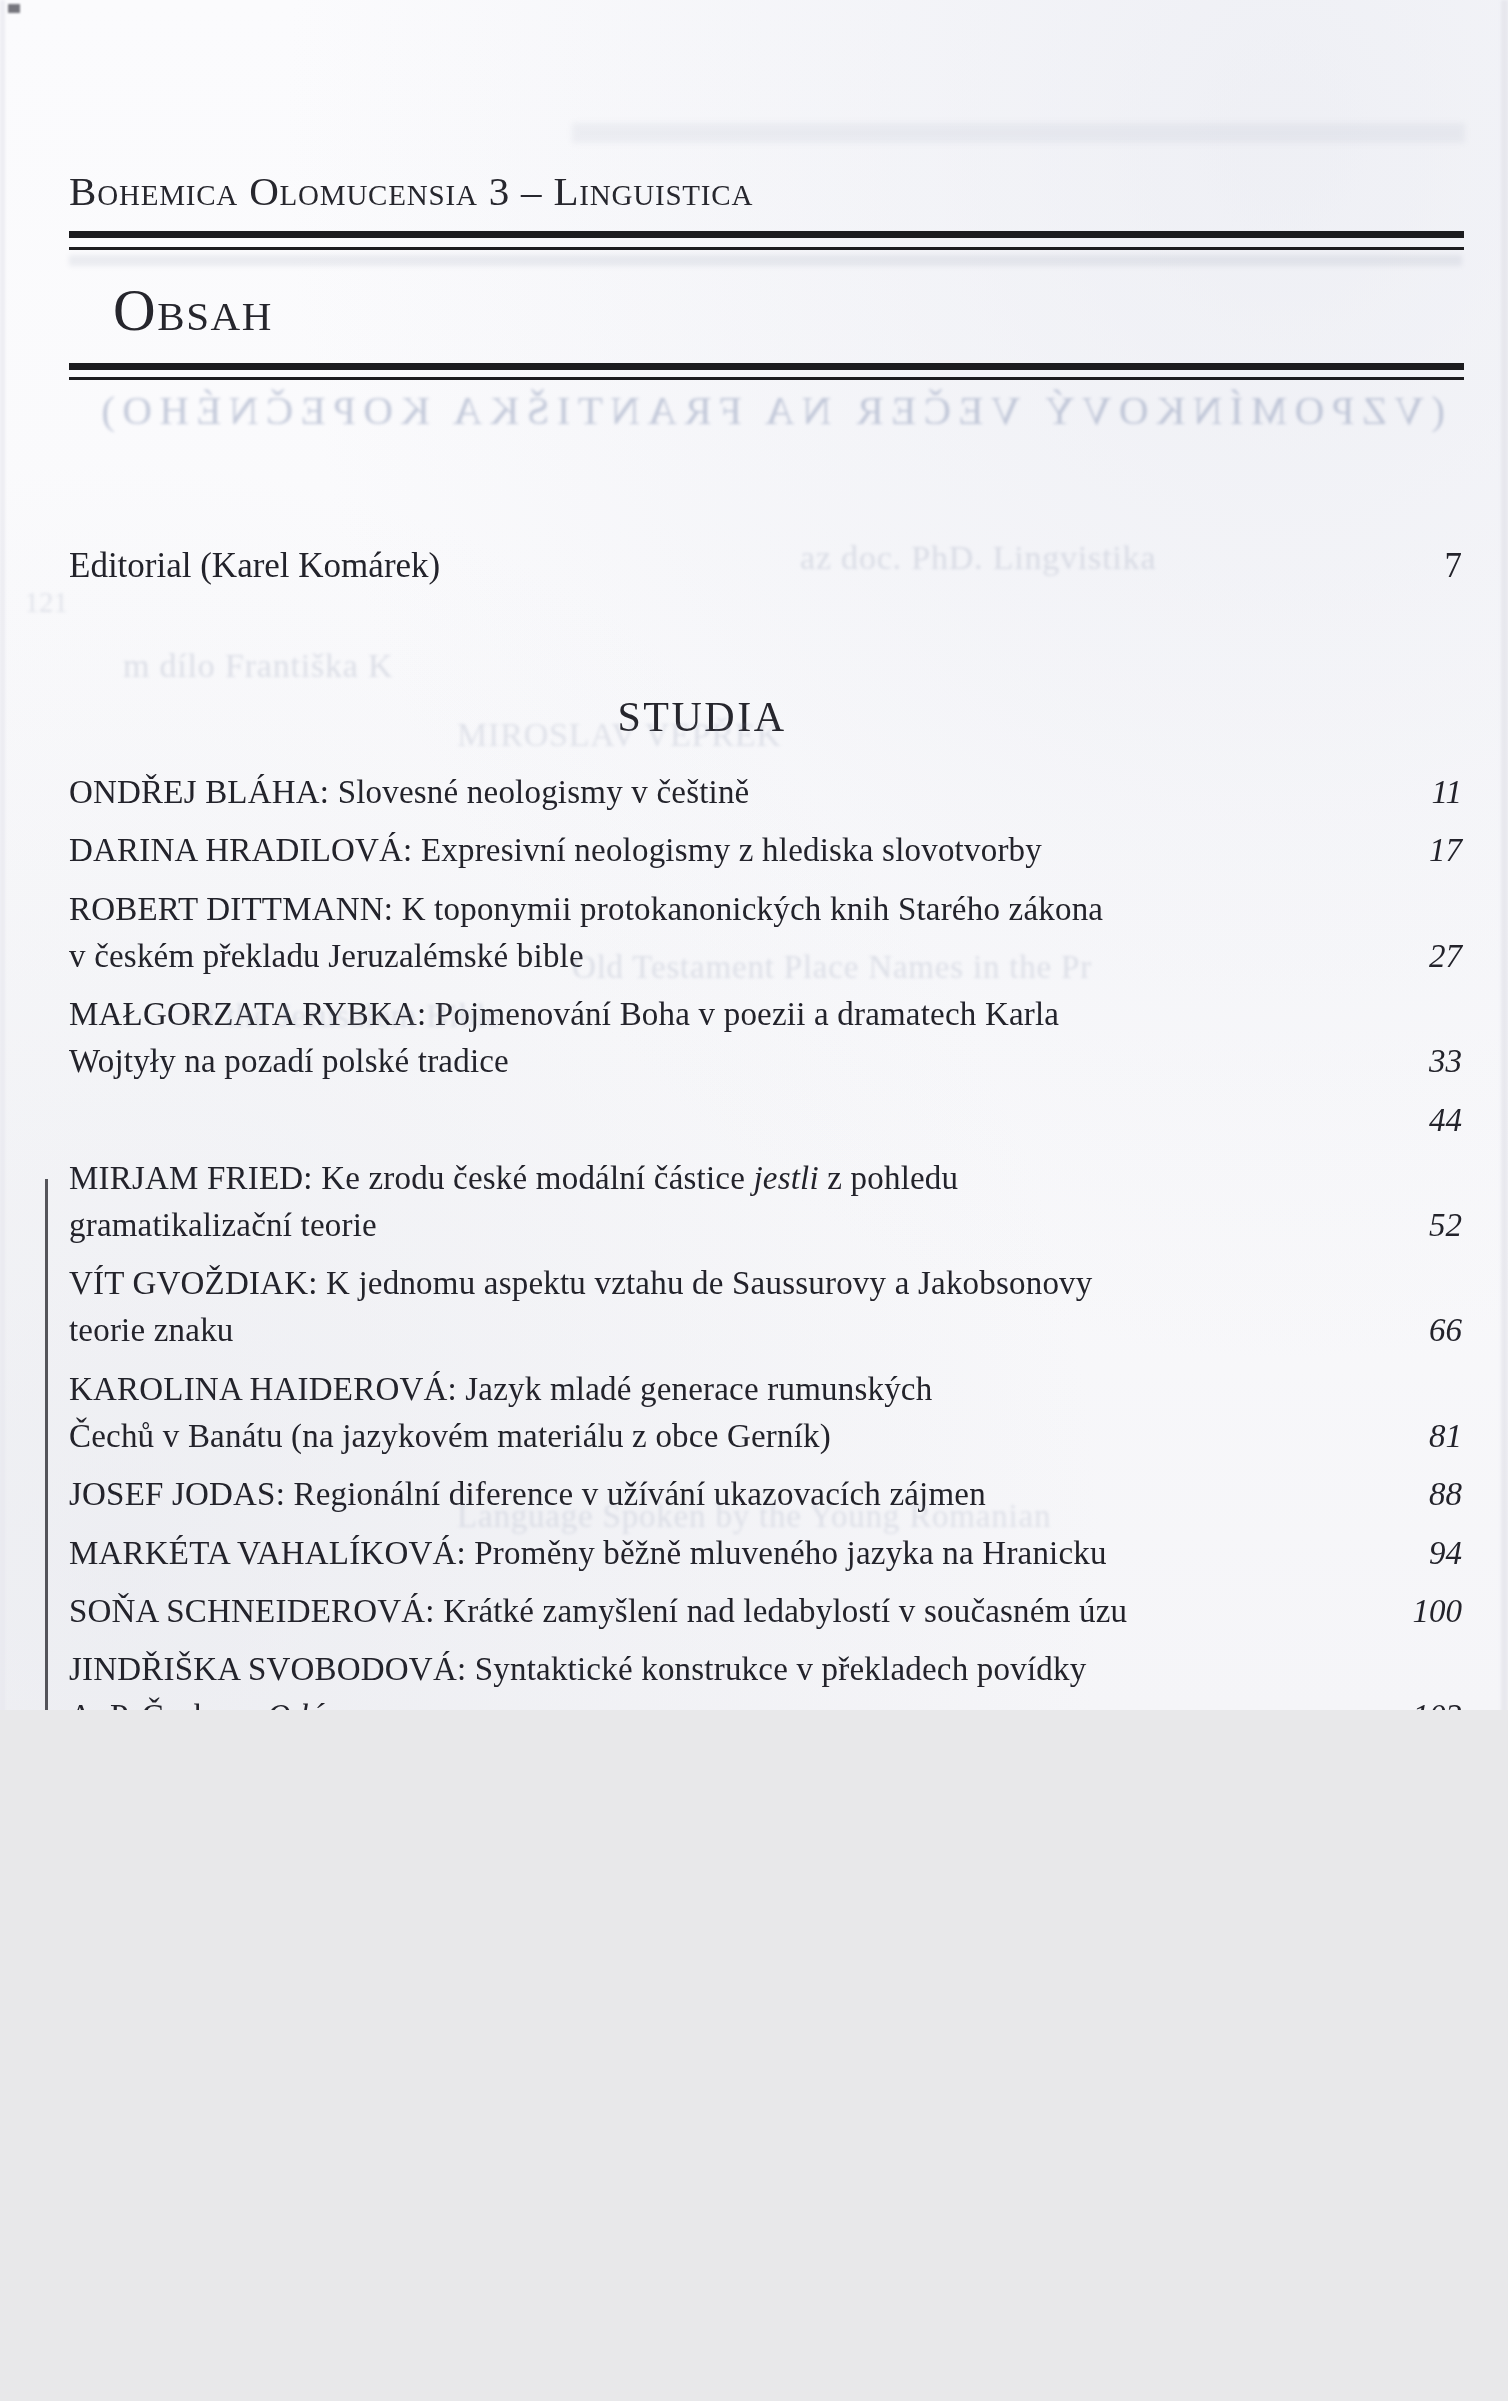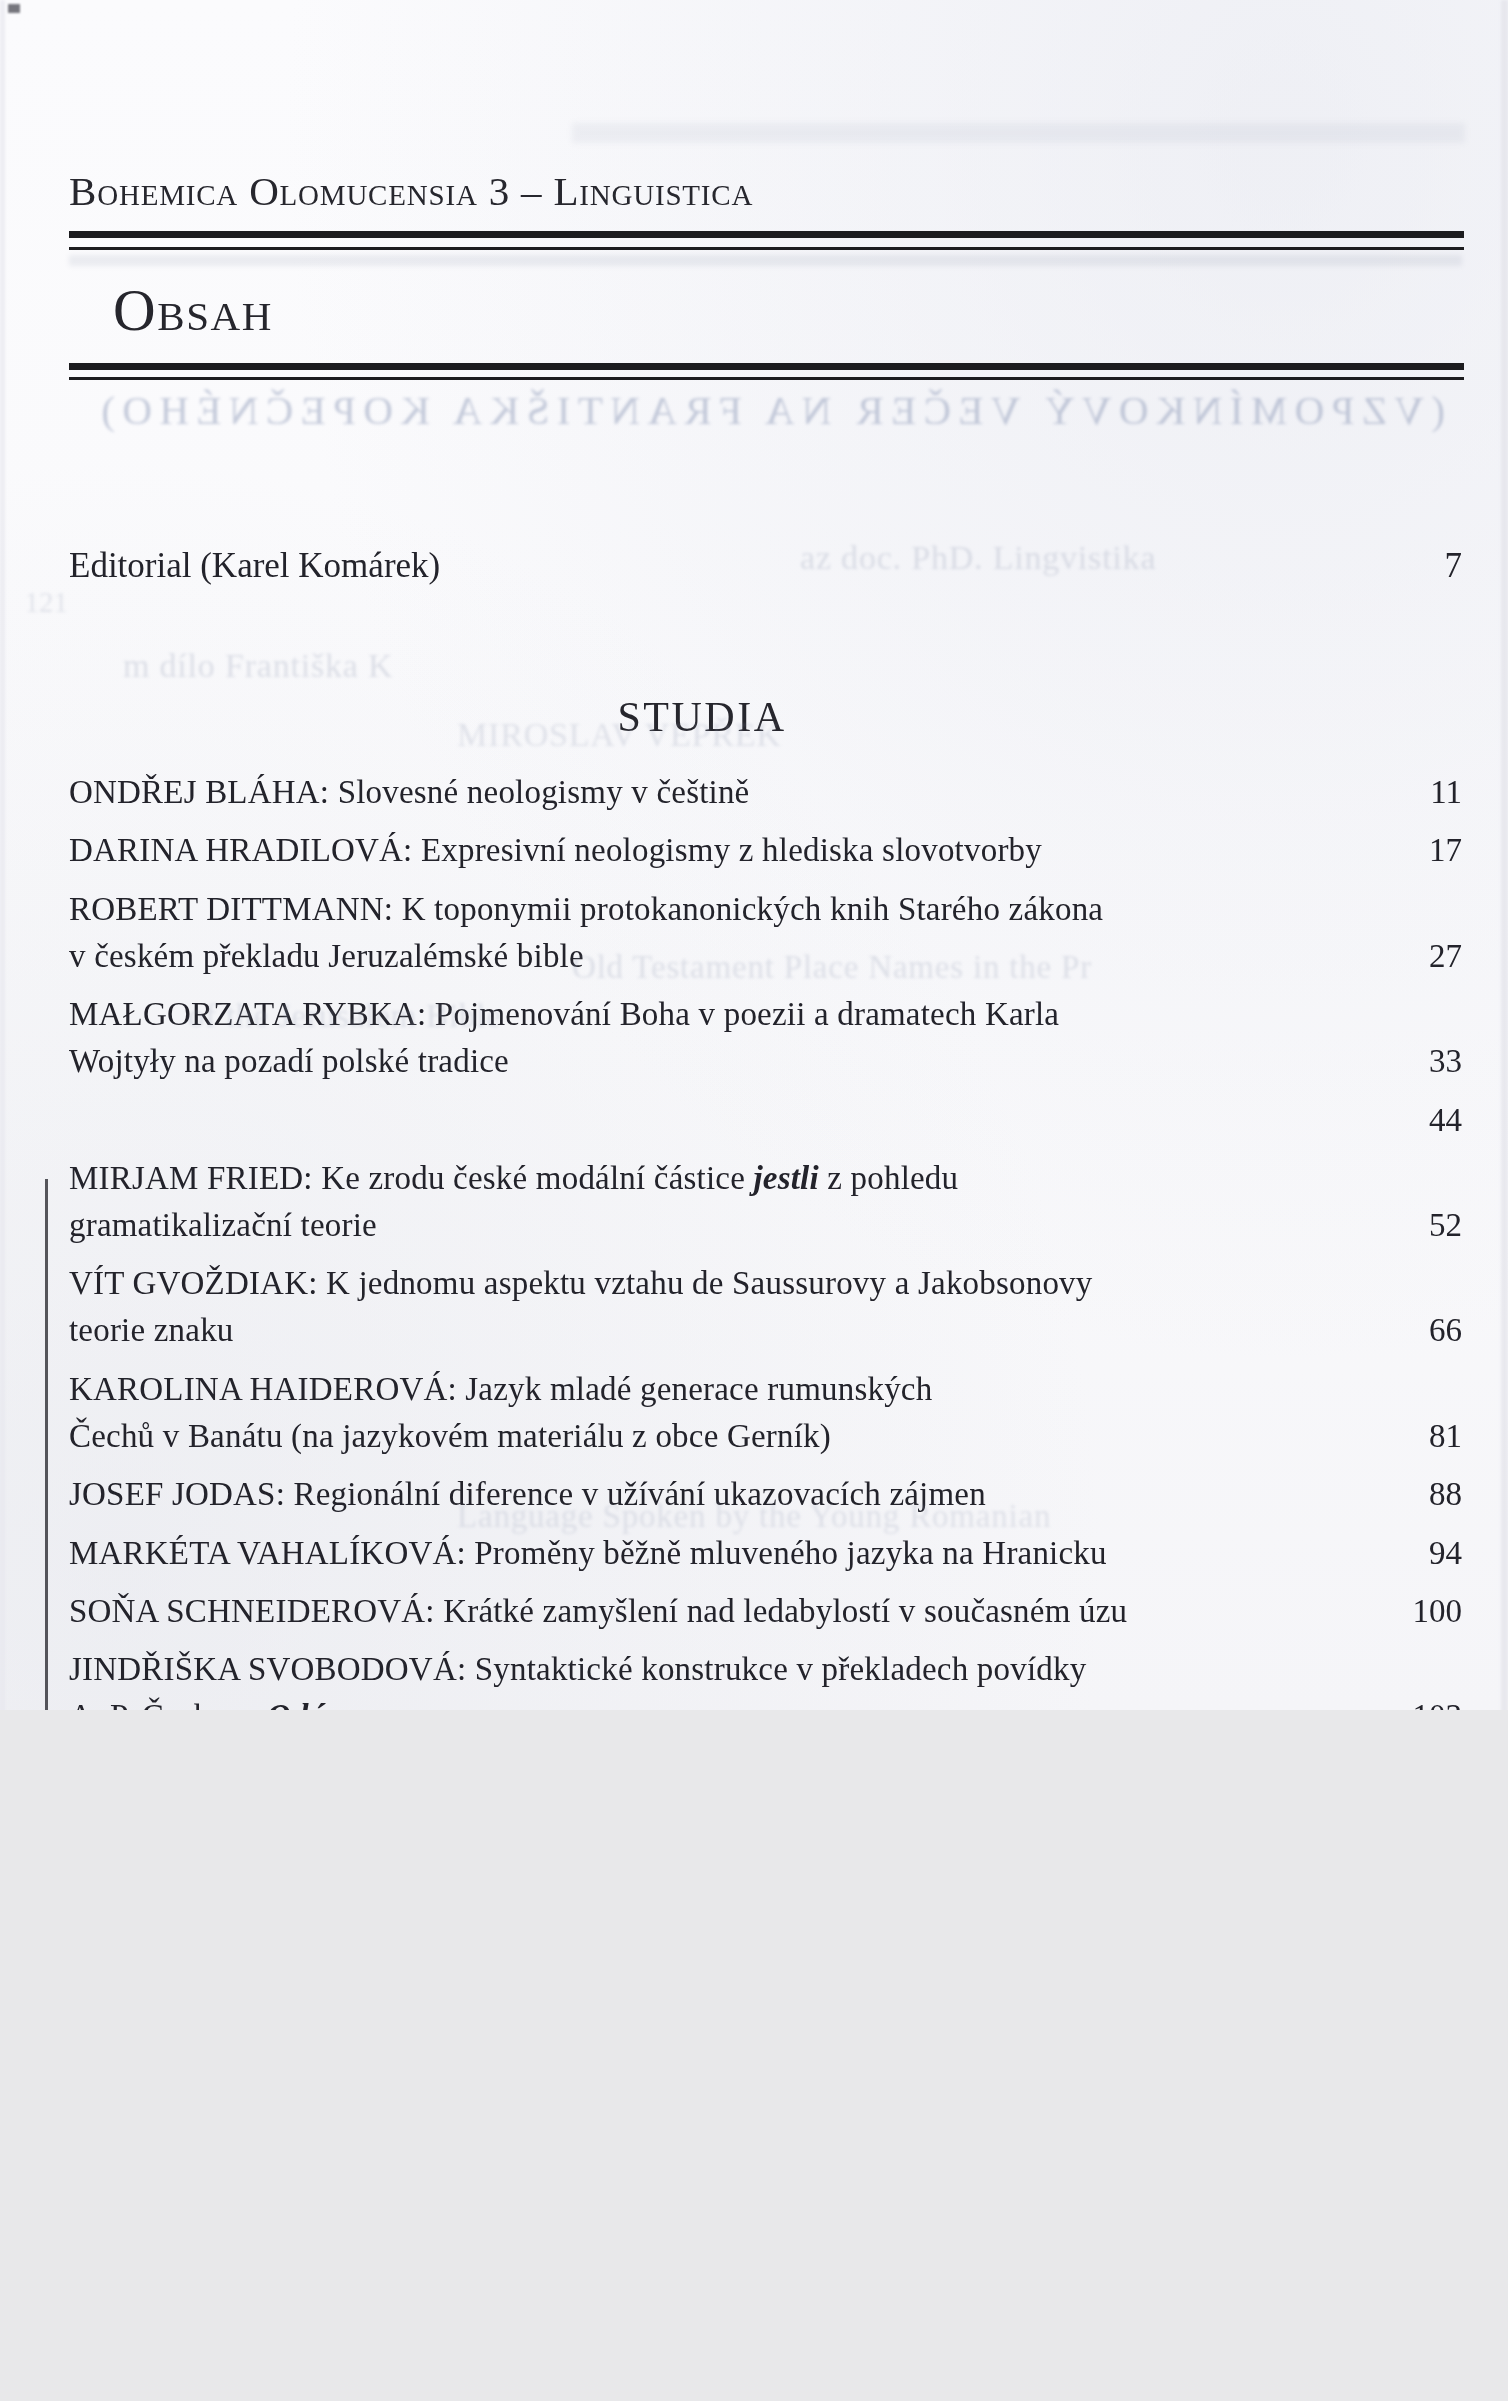--- a/index.html
+++ b/index.html
@@ -41,22 +41,22 @@
     left:69px; top:693px; width:1266px; text-align:center;
     font-size:42px; letter-spacing:2.5px; color:#26262d;
   }
   #toc{left:69px; top:769px; width:1393px;}
   .toc-entry{margin-bottom:11.4px;}
   .toc-line{
     display:flex; align-items:baseline;
     font-size:33px; line-height:47px; letter-spacing:0.2px;gap:23px;
   }
   .toc-line .t{white-space:pre-wrap;}
-  .toc-line .pageno{margin-left:auto; letter-spacing:0;}
-  .it{font-style:italic;font-weight:bold;}
+  .toc-line .pageno{margin-left:auto; letter-spacing:0;font-style:italic;}
+  .it{font-style:italic;}
   .ghost{
     position:absolute; white-space:nowrap;
     filter:blur(1.6px); pointer-events:none;
   }
   .ghost.mir{transform:scaleX(-1); transform-origin:center;}
   .artifact{position:absolute; pointer-events:none;}
 </style>
 </head>
 <body>
 

